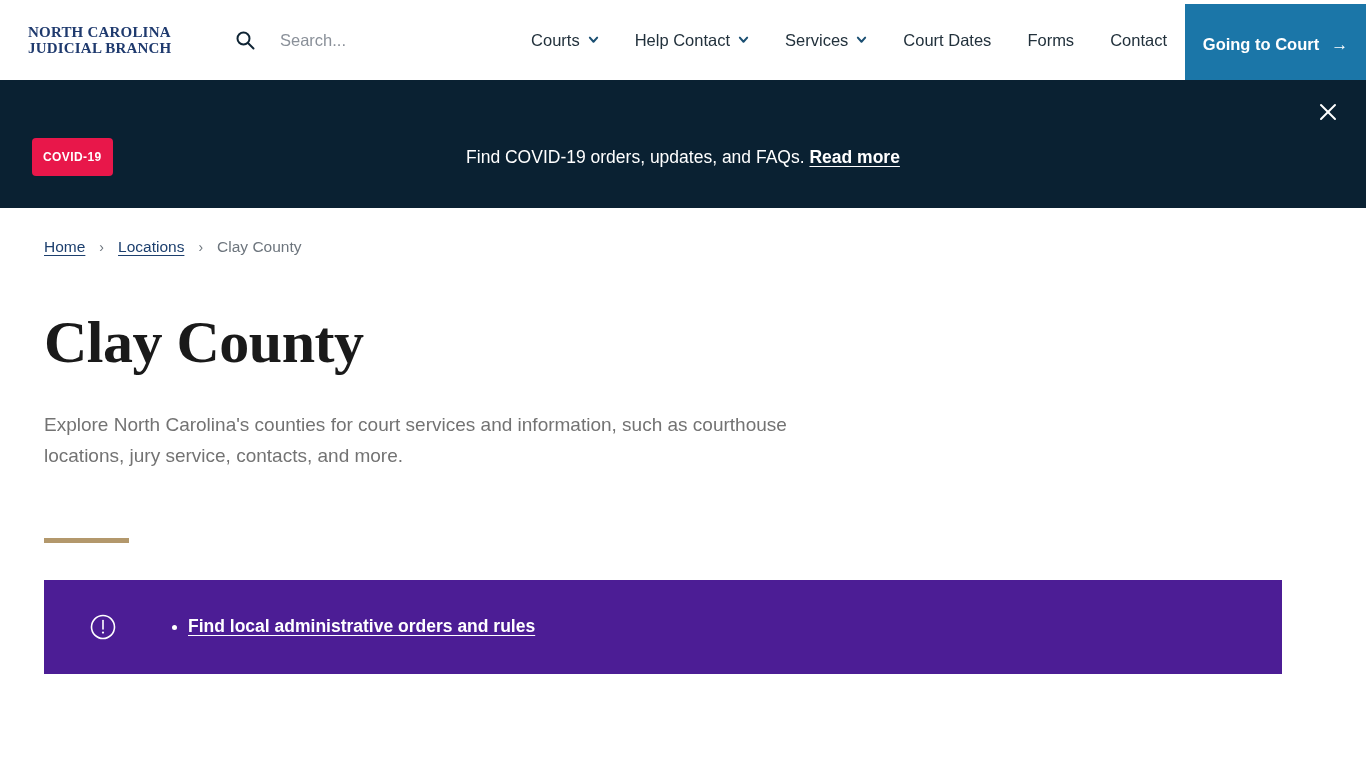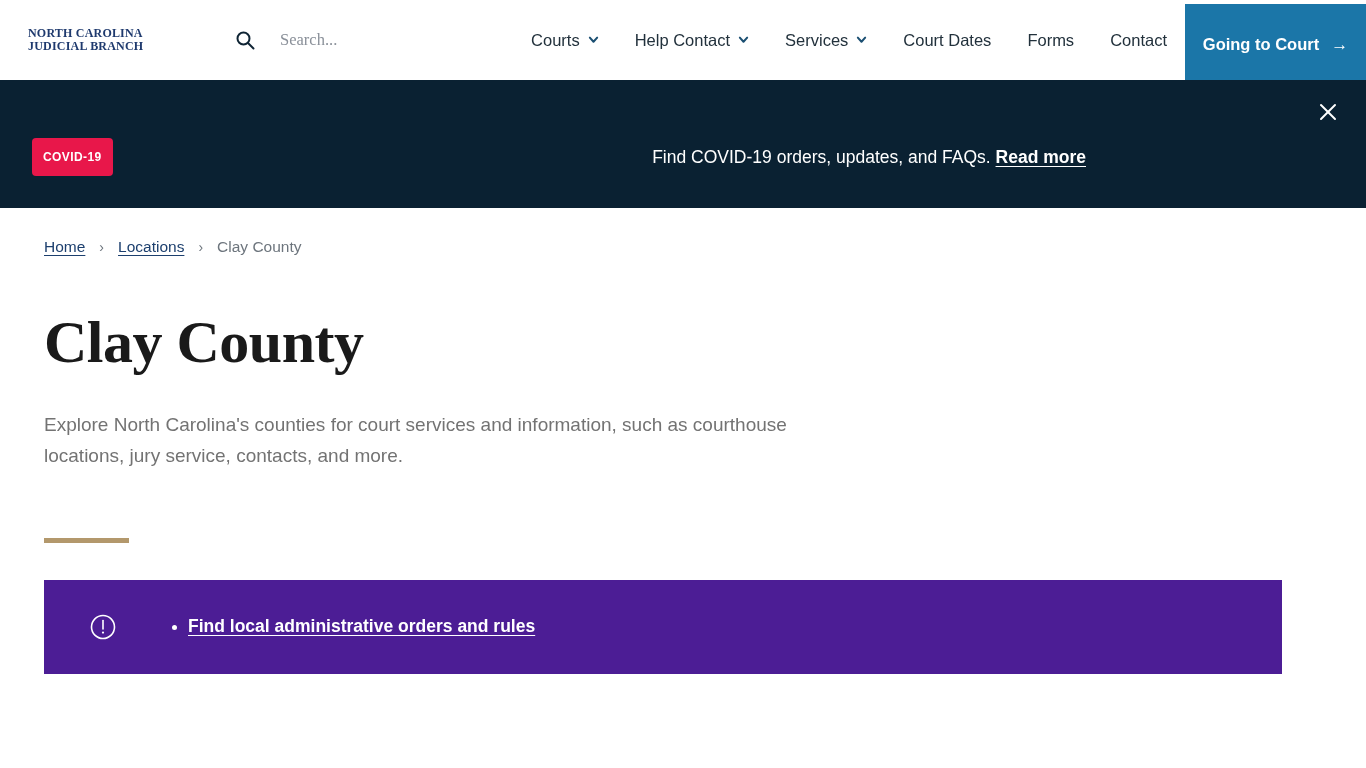--- a/index.html
+++ b/index.html
@@ -20,21 +20,21 @@
     display: flex;
     align-items: center;
   }
 
   .logo {
     margin-left: 28px;
     width: 170px;
     font-family: "Liberation Serif", serif;
     color: #1f3a6e;
     line-height: 1.08;
-    font-size: 12px;
+    font-size: 15px;
     font-weight: 700;
     letter-spacing: 0.2px;
     white-space: nowrap;
   }
   .logo-line { display: block; }
 
   .search-wrap {
     display: flex;
     align-items: center;
     margin-left: 36px;
@@ -44,21 +44,21 @@
   .search-icon {
     width: 22px; height: 22px;
     display: flex; align-items: center; justify-content: center;
     color: #0f2434;
     cursor: pointer;
   }
   .search-input {
     border: none;
     outline: none;
     background: transparent;
-    font-family: Liberation Serif, serif;
+    font-family: Liberation Sans, sans-serif;
     font-size: 16.5px;
     color: #5d6670;
     margin-left: 24px;
     width: 230px;
     height: 32px;
   }
   .search-input::placeholder { color: #8a9099; }
 
   .mainnav {
     display: flex;
@@ -126,21 +126,21 @@
   }
   .banner-badge-pos {
     position: absolute;
     left: 32px;
     top: 67px;
   }
   .banner-text {
     position: absolute;
     left: 0; right: 0;
     top: 67px;
-    text-align: right;
+    text-align: center;
     padding: 0 280px;
     color: #ffffff;
     font-size: 17.5px;
   }
   .banner-link {
     color: #ffffff;
     font-weight: 700;
     text-decoration: underline;
     text-underline-offset: 3px;
     cursor: pointer;

